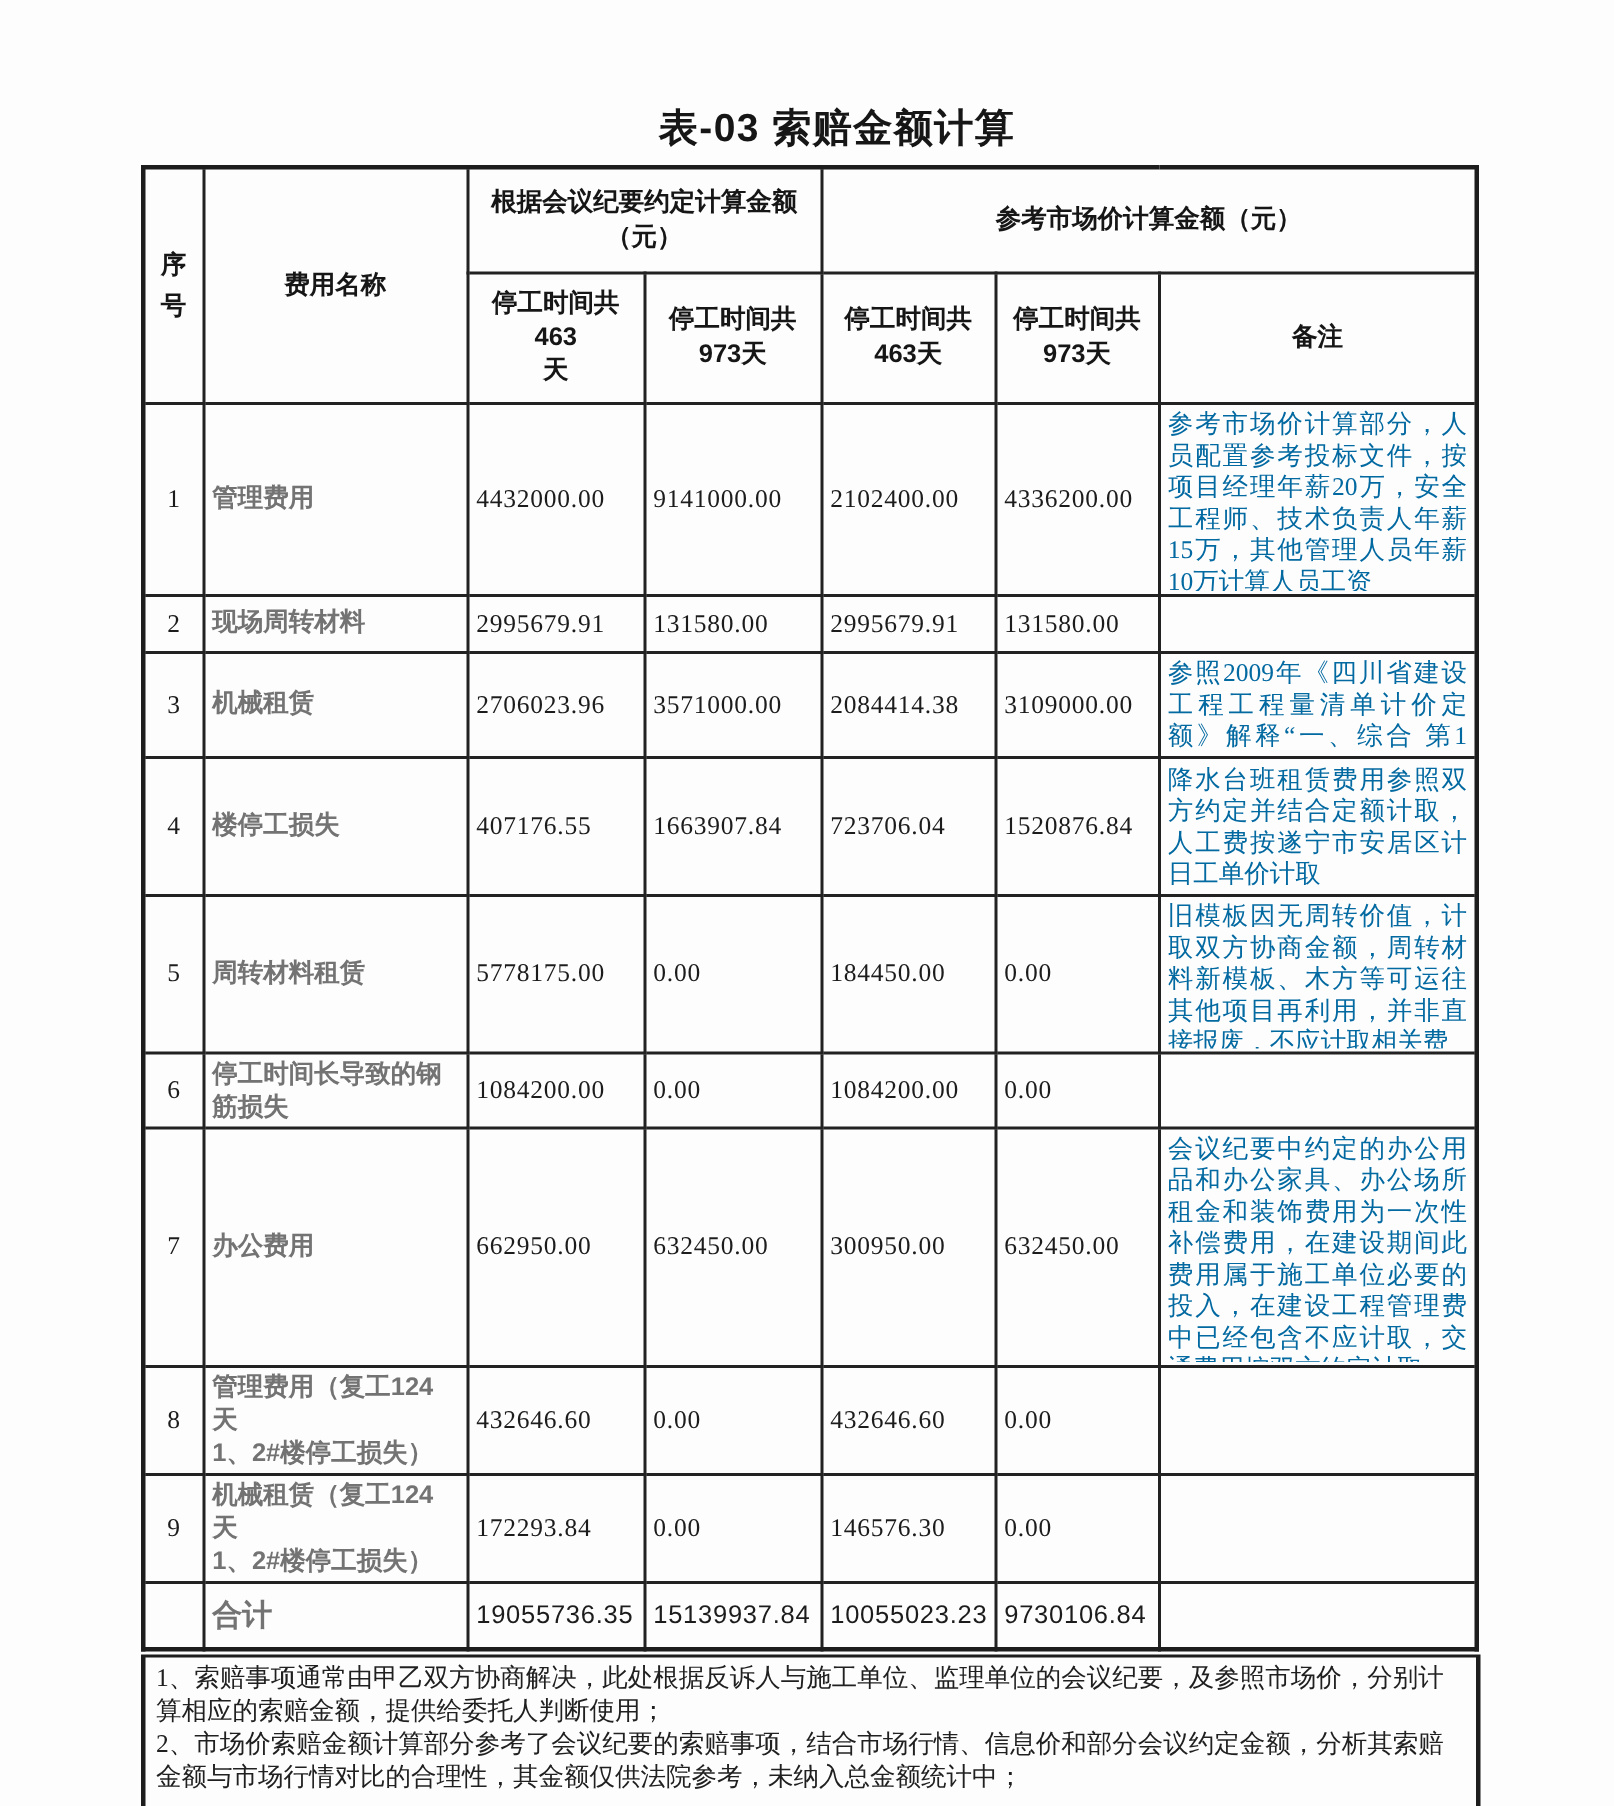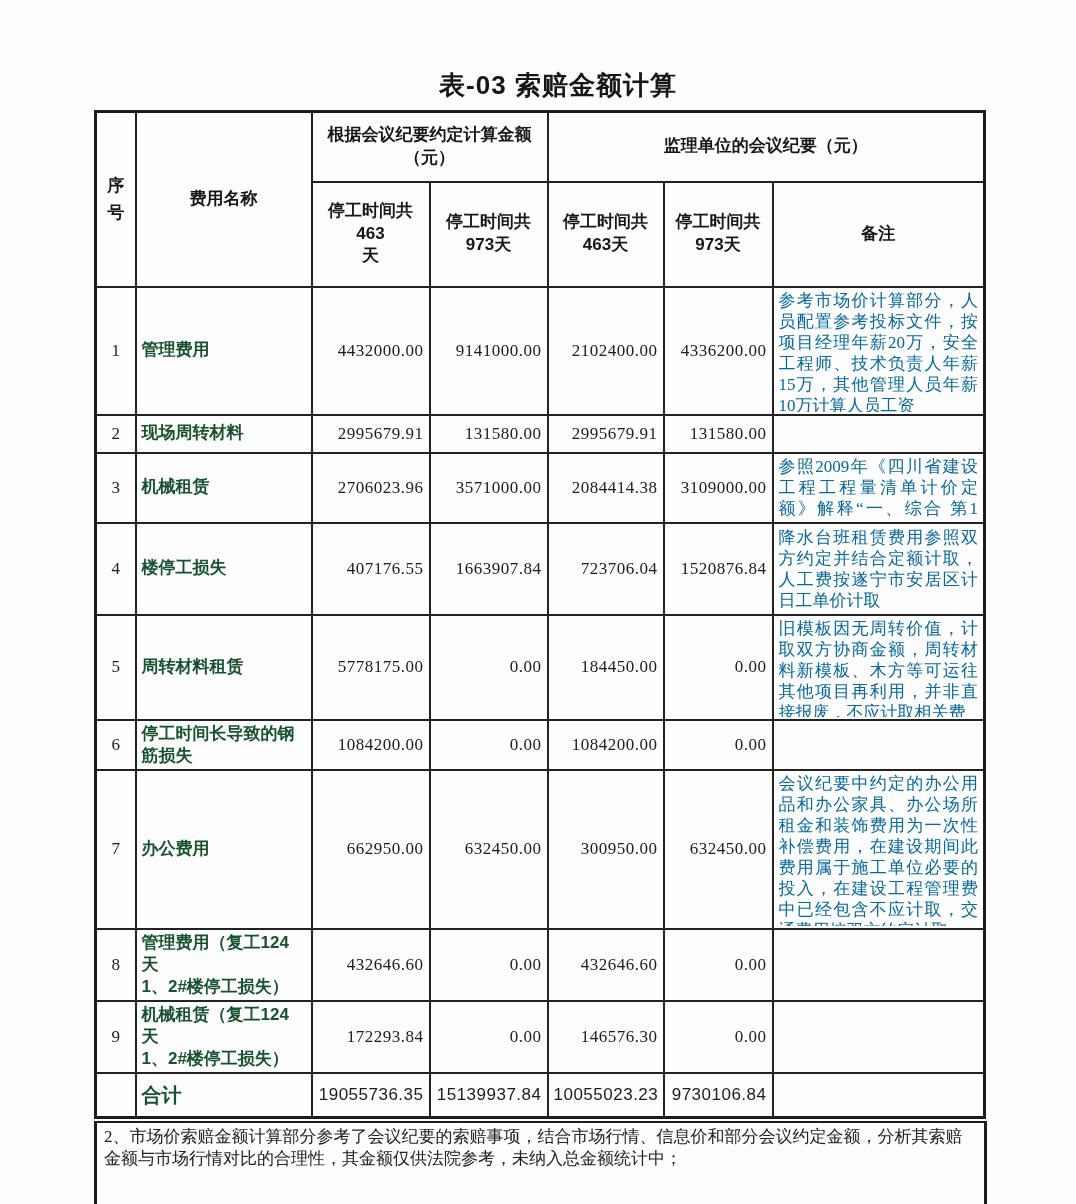--- a/index.html
+++ b/index.html
@@ -32,31 +32,31 @@
     vertical-align:middle;
     overflow:hidden;
   }
   
   th {
     font-family:"Liberation Sans","DejaVu Sans",sans-serif;
     font-weight:700; font-size:17px; color:#161616;
     text-align:center; white-space:pre-line; line-height:1.35;
   }
   tr.hdr1 { height:70px; }
-  tr.hdr2 { height:105px; }
+  tr.hdr2 { height:87px; }
   .seq-head div { width:1.15em; margin:0 auto; word-break:break-all; line-height:1.6; }
 
   
   td.seq   { text-align:center; font-size:17px; }
   td.name  {
     font-family:"Liberation Sans","DejaVu Sans",sans-serif;
     font-weight:700; font-size:17px; line-height:1.3;
-    text-align:left; white-space:pre-line; color:#14532d;
-  }
-  td.money { text-align:right; font-size:17px; letter-spacing:0.5px; }
+    text-align:left; white-space:pre-line; color:#737373;
+  }
+  td.money { text-align:left; font-size:17px; letter-spacing:0.5px; }
   td.remark{ vertical-align:top; padding:1px 5px; }
   .rbox {
     font-size:17px; line-height:21px; color:#0369a1;
     overflow:hidden; text-align:justify;
   }
   tr.r1 { height:125px; } tr.r1 .rbox { max-height:122px; }
   tr.r2 { height:38px;  }
   tr.r3 { height:68px;  } tr.r3 .rbox { max-height:64px; }
   tr.r4 { height:92px;  } tr.r4 .rbox { max-height:90px; }
   tr.r5 { height:102px; } tr.r5 .rbox { max-height:99px; }
@@ -97,21 +97,21 @@
           <col style="width:116px">
           <col style="width:109px">
           <col style="width:212px">
       </colgroup>
       <tbody>
         <tr class="hdr1">
           <th rowspan="2" class="seq-head"><div>序号</div></th>
           <th rowspan="2">费用名称</th>
           <th colspan="2">根据会议纪要约定计算金额
 （元）</th>
-          <th colspan="3">监理单位的会议纪要（元）</th>
+          <th colspan="3">参考市场价计算金额（元）</th>
         </tr>
         <tr class="hdr2">
           <th>停工时间共463
 天</th>
           <th>停工时间共
 973天</th>
           <th>停工时间共
 463天</th>
           <th>停工时间共
 973天</th>
@@ -237,18 +237,19 @@
           <td class="money">10055023.23</td>
           <td class="money">9730106.84</td>
           <td class="remark">
               <div class="rbox"></div>
             </td>
         </tr>
       </tbody>
     </table>
 
     <div class="notes">
+      <p class="note-line">1、索赔事项通常由甲乙双方协商解决，此处根据反诉人与施工单位、监理单位的会议纪要，及参照市场价，分别计算相应的索赔金额，提供给委托人判断使用；</p>
       <p class="note-line">2、市场价索赔金额计算部分参考了会议纪要的索赔事项，结合市场行情、信息价和部分会议约定金额，分析其索赔金额与市场行情对比的合理性，其金额仅供法院参考，未纳入总金额统计中；</p>
 
     </div>
 
   </div>
 </div>
 
 </body></html>

